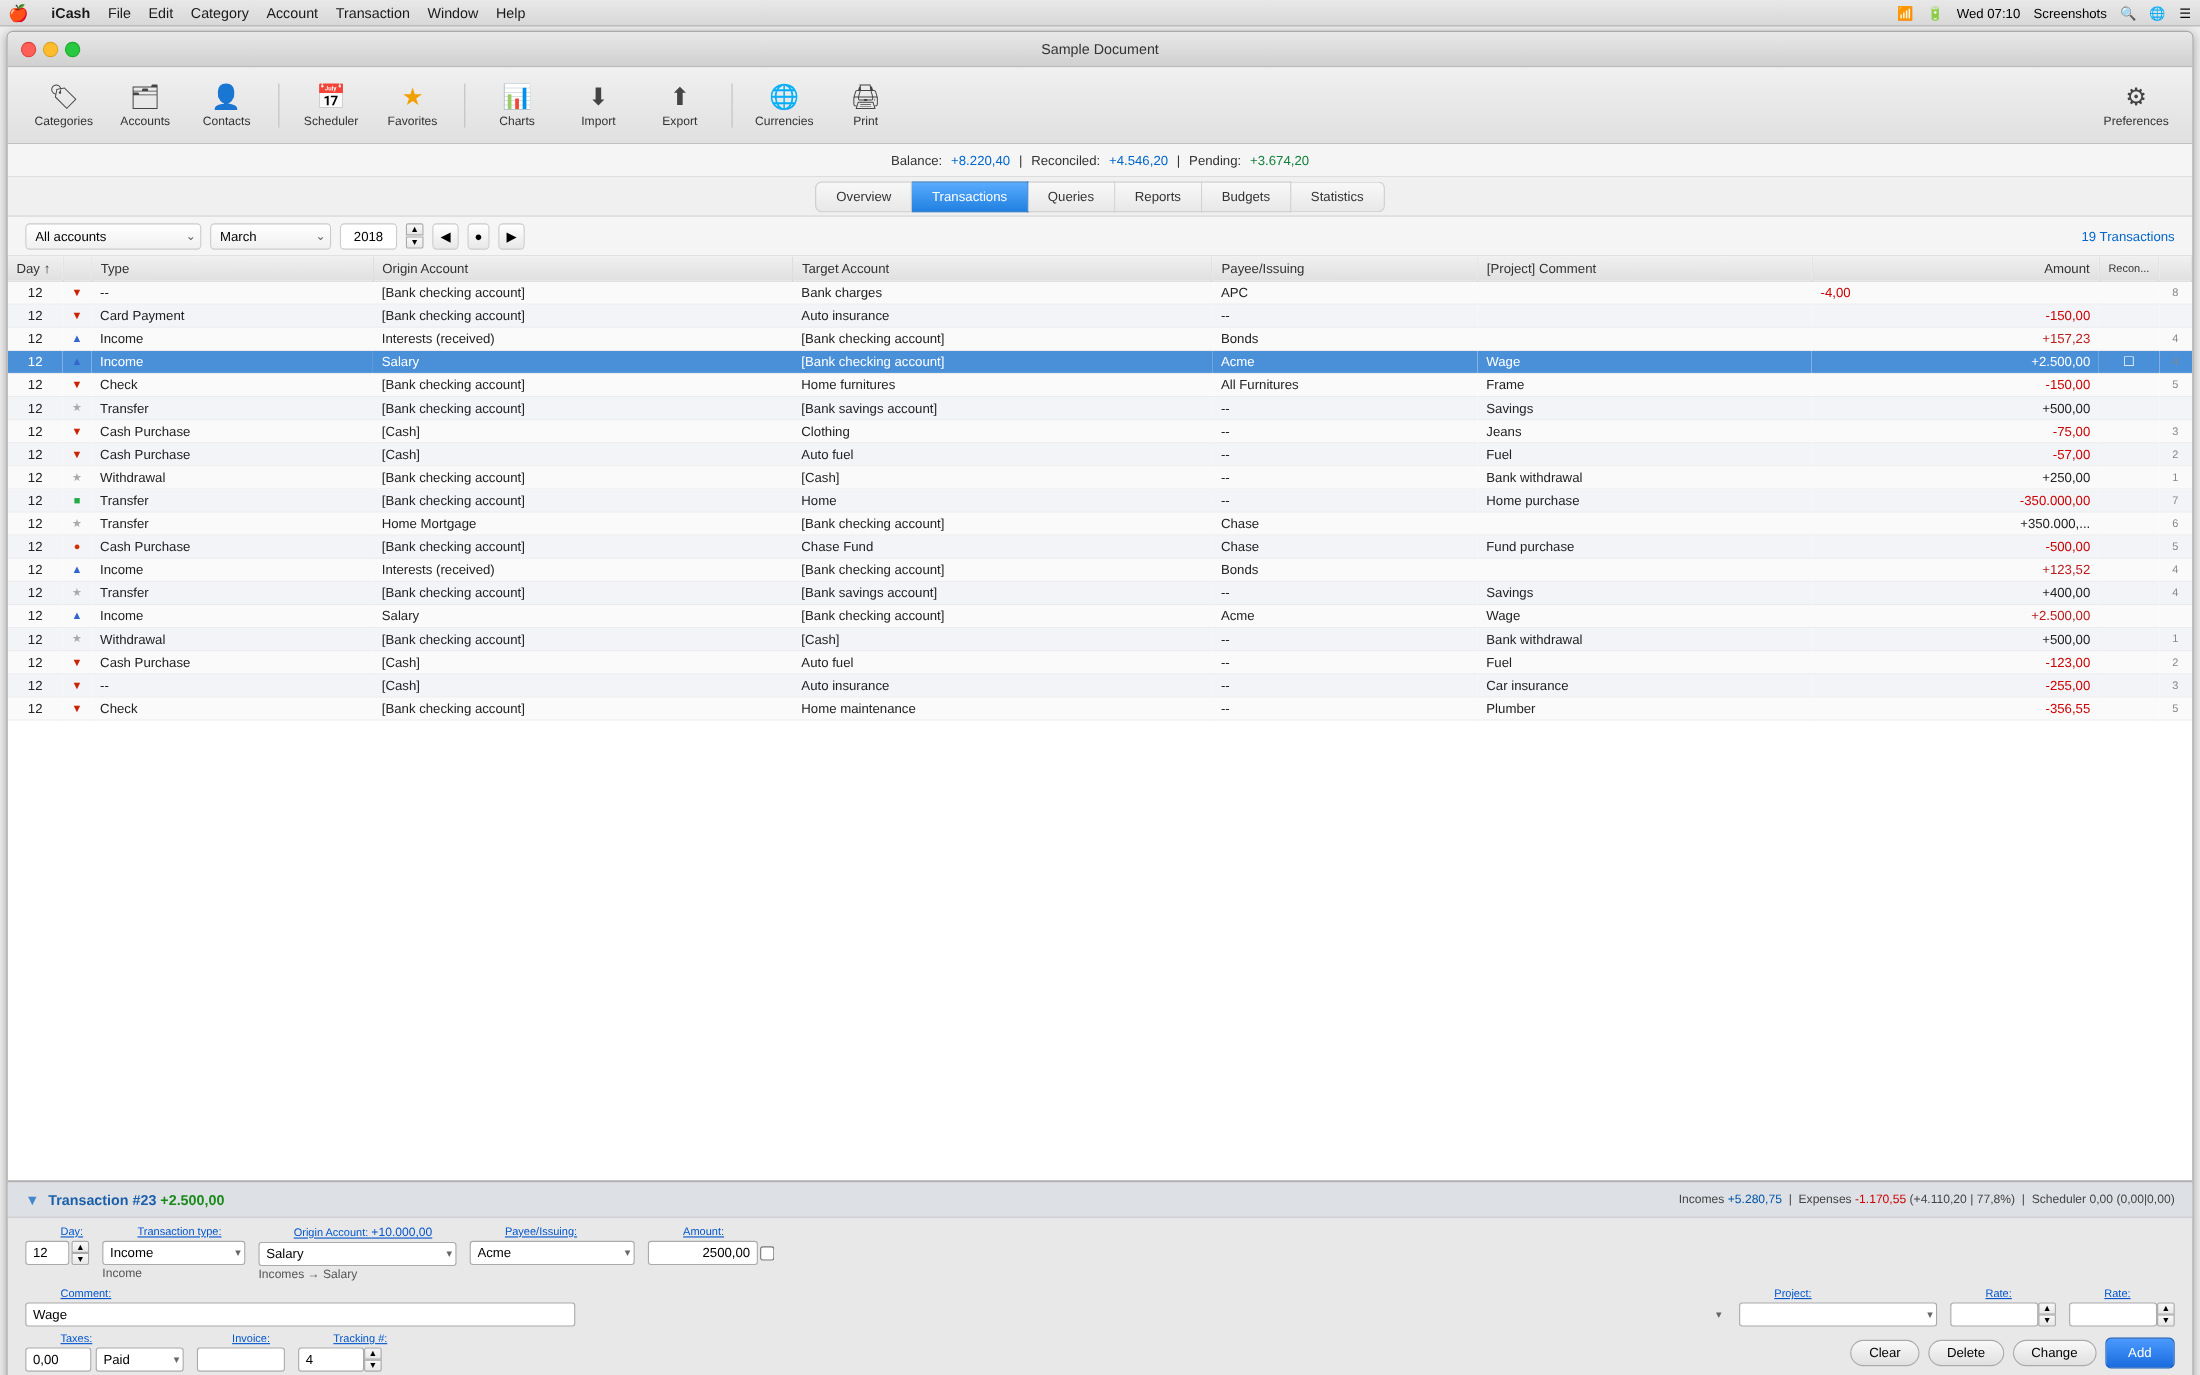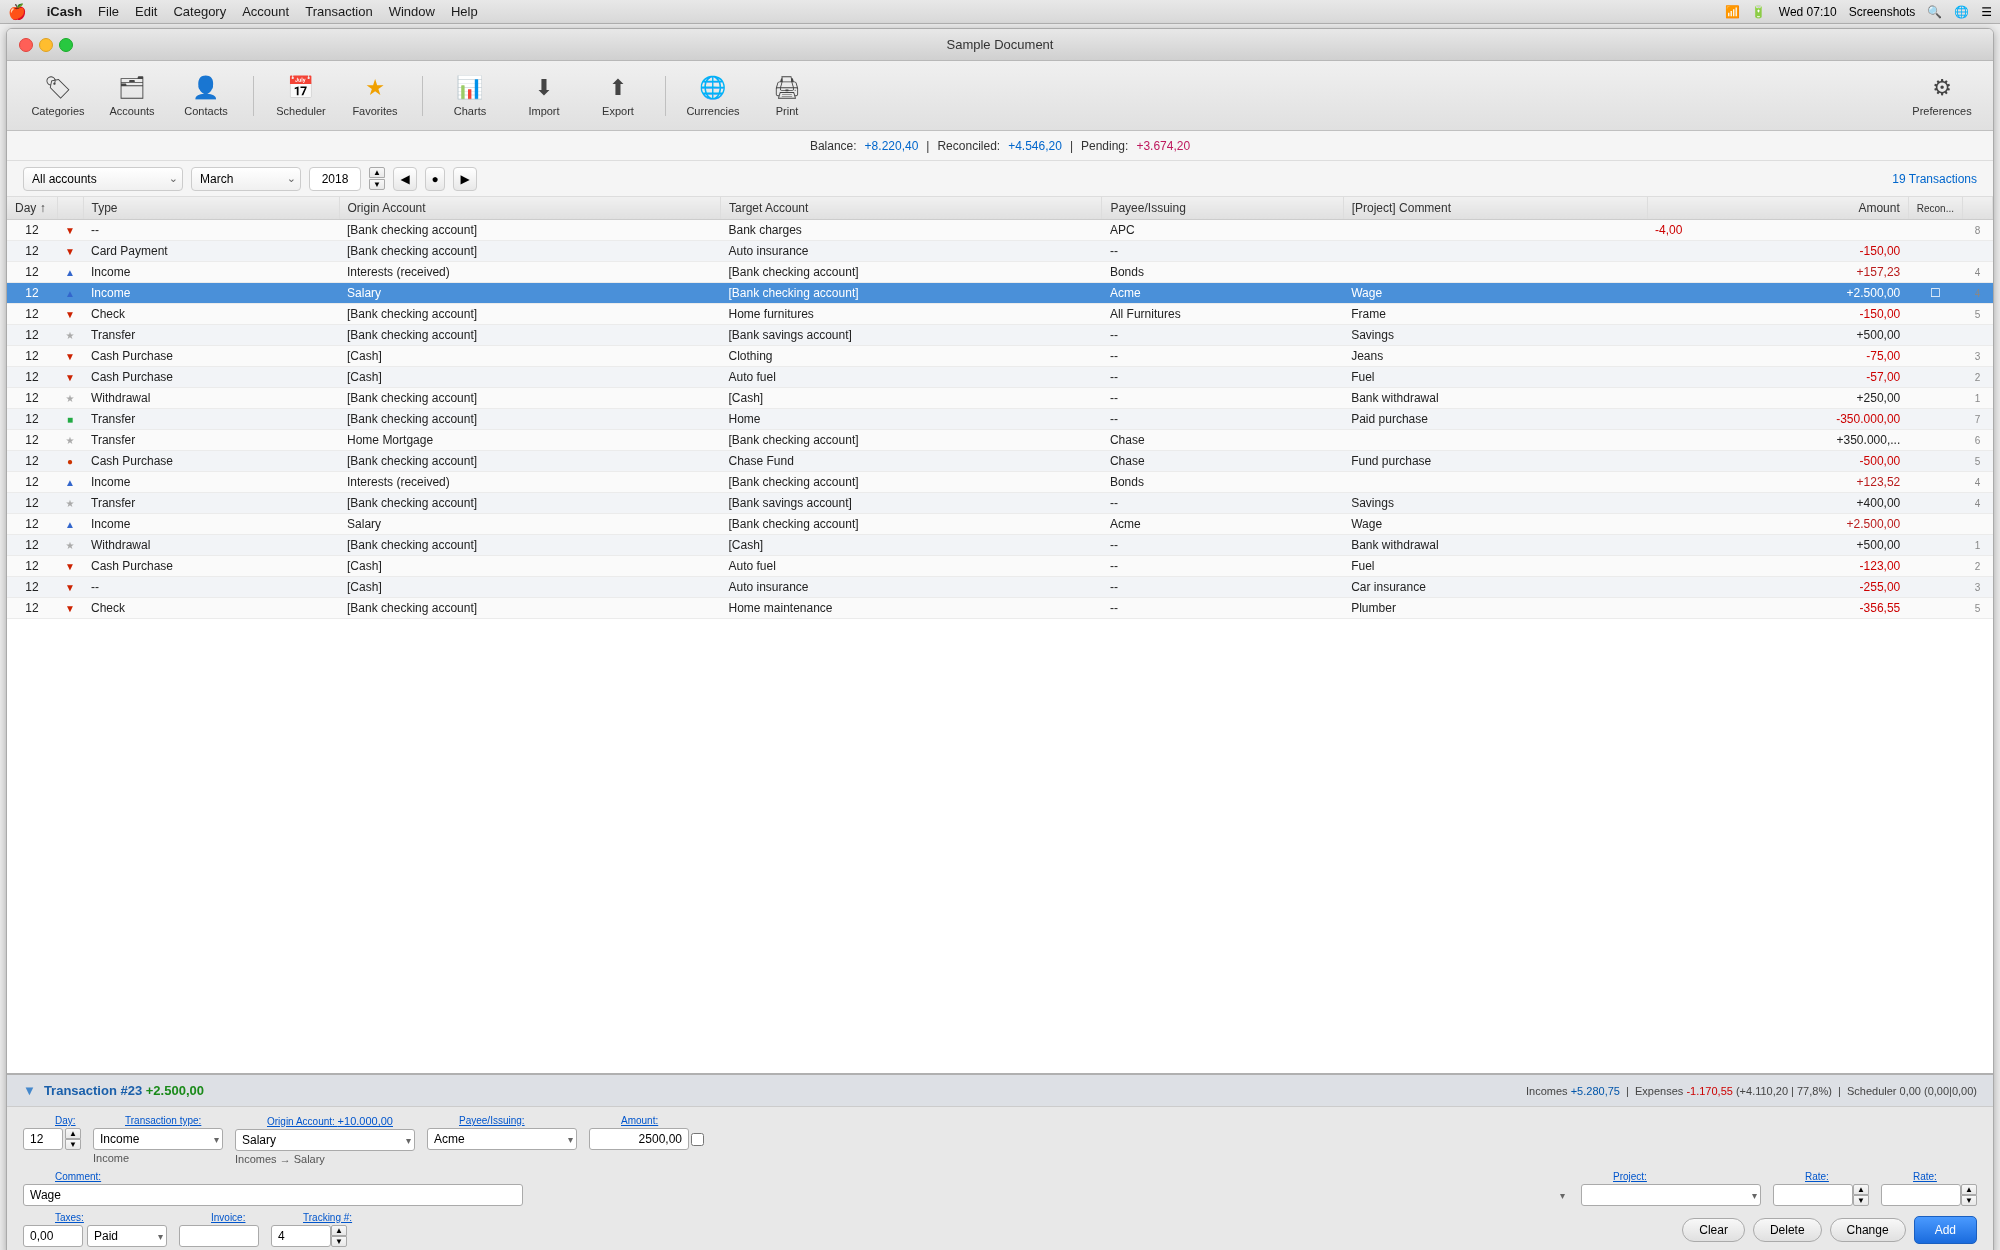--- a/index.html
+++ b/index.html
@@ -81,21 +81,21 @@
       height: 30px;
       display: flex;
       align-items: center;
       justify-content: center;
       font-size: 12px;
       color: #333;
       border-bottom: 1px solid #ddd;
       gap: 8px;
     }
     .bal-positive { color: #0066cc; }
-    .bal-pending { color: #be185d; }
+    .bal-pending { color: #15803d; }
 
     
     .tabs-bar {
       background: #f0f0f0;
       height: 36px;
       display: flex;
       align-items: center;
       justify-content: center;
       border-bottom: 1px solid #ccc;
       gap: 0;
@@ -425,20 +425,28 @@
       <span>Balance:</span>
       <span class="bal-positive">+8.220,40</span>
       <span>|</span>
       <span>Reconciled:</span>
       <span class="bal-positive">+4.546,20</span>
       <span>|</span>
       <span>Pending:</span>
       <span class="bal-pending">+3.674,20</span>
     </div>
 
+    <div class="tabs-bar">
+      <div class="tab">Overview</div>
+      <div class="tab active">Transactions</div>
+      <div class="tab">Queries</div>
+      <div class="tab">Reports</div>
+      <div class="tab">Budgets</div>
+      <div class="tab">Statistics</div>
+    </div>
 
     <div class="filter-bar">
       <div class="select-wrapper">
         <select class="filter-select" style="width:160px;">
           <option>All accounts</option>
         </select>
       </div>
       <div class="select-wrapper">
         <select class="filter-select" style="width:110px;">
           <option>March</option>
@@ -581,21 +589,21 @@
       <td style="text-align:center;"></td>
       <td style="text-align:center;color:#888;font-size:10px;">1</td>
     </tr>
               <tr>
       <td style="text-align:center;">12</td>
       <td style="text-align:center;color:#22aa44;font-size:10px;">■</td>
       <td>Transfer</td>
       <td>[Bank checking account]</td>
       <td>Home</td>
       <td>--</td>
-      <td>Paid purchase</td>
+      <td>Home purchase</td>
       <td class="amount-neg" style="text-align:right;">-350.000,00</td>
       <td style="text-align:center;"></td>
       <td style="text-align:center;color:#888;font-size:10px;">7</td>
     </tr>
               <tr>
       <td style="text-align:center;">12</td>
       <td style="text-align:center;color:#aaa;font-size:10px;">★</td>
       <td>Transfer</td>
       <td>Home Mortgage</td>
       <td>[Bank checking account]</td>

